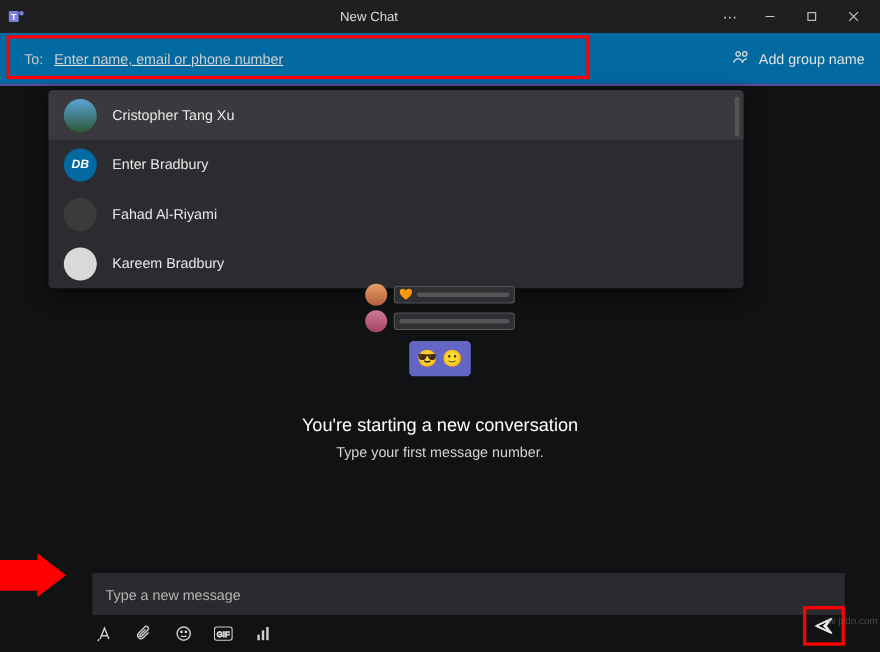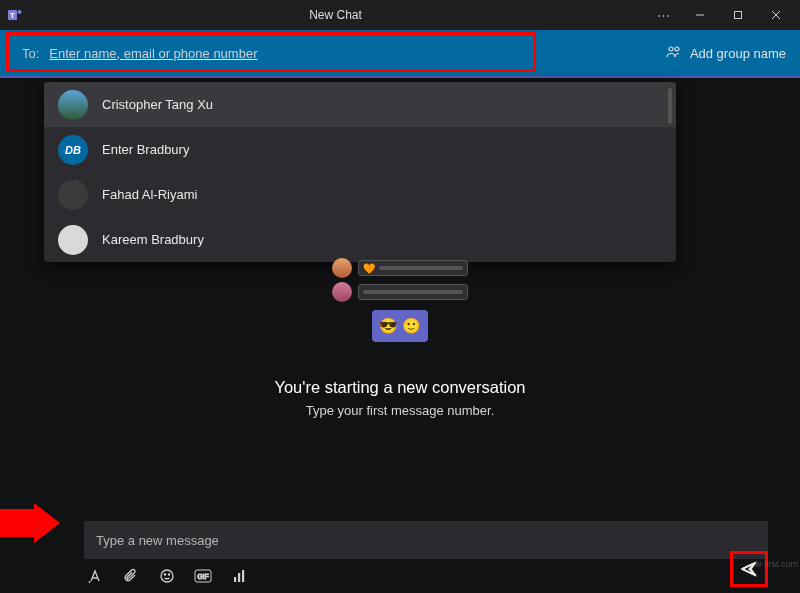--- a/index.html
+++ b/index.html
@@ -312,13 +312,13 @@
 </div>
 
 <div class="send-box">
   <svg width="18" height="18" viewBox="0 0 18 18" fill="none" stroke="#e8e8e8" stroke-width="1.4">
     <path d="M2 9 L15 3 L11 9 L15 15 Z" fill="none"></path>
     <path d="M2 9 L15 3 L9 9 L15 15 L2 9" fill="none"></path>
     <path d="M2 9 L16 2.5 M2 9 L16 15.5 M16 2.5 L10 9 L16 15.5"></path>
   </svg>
 </div>
 
-<div class="watermark">w first.com</div>
+<div class="watermark">w jxdn.com</div>
 
 </body></html>

